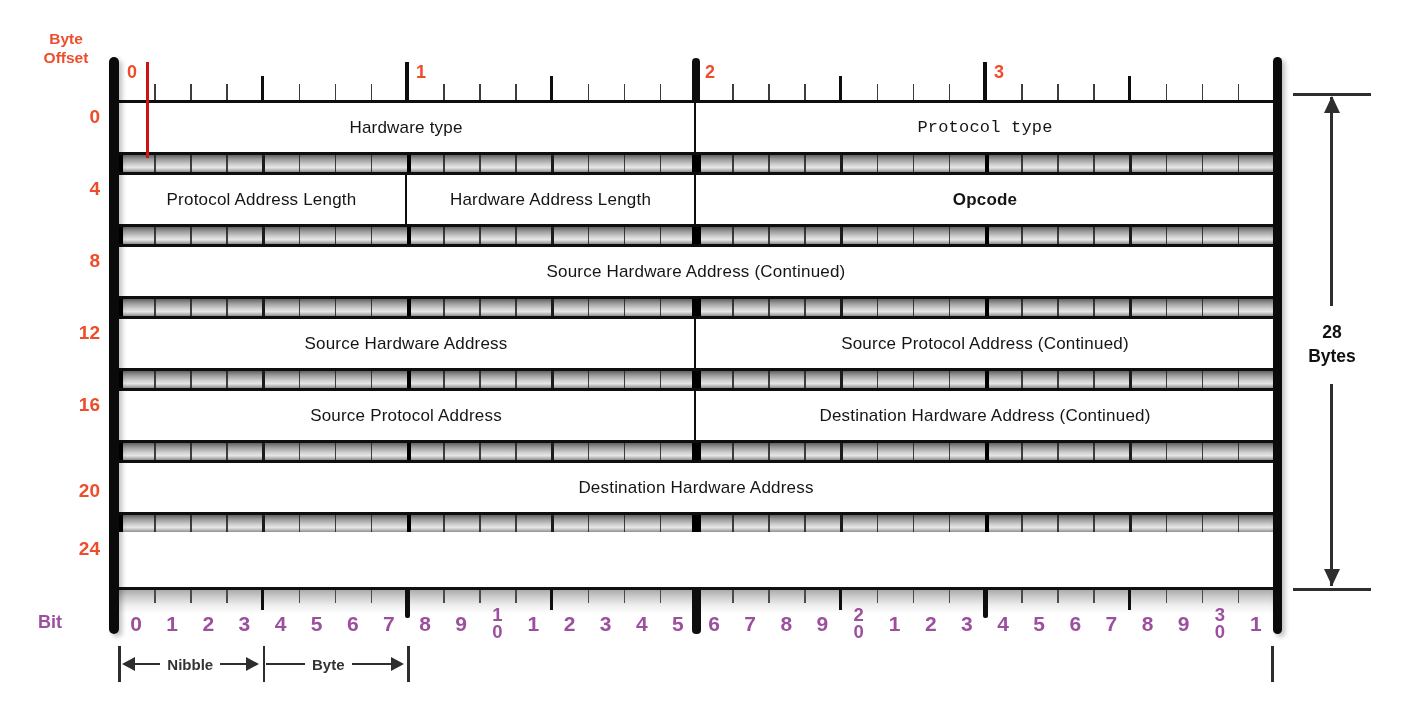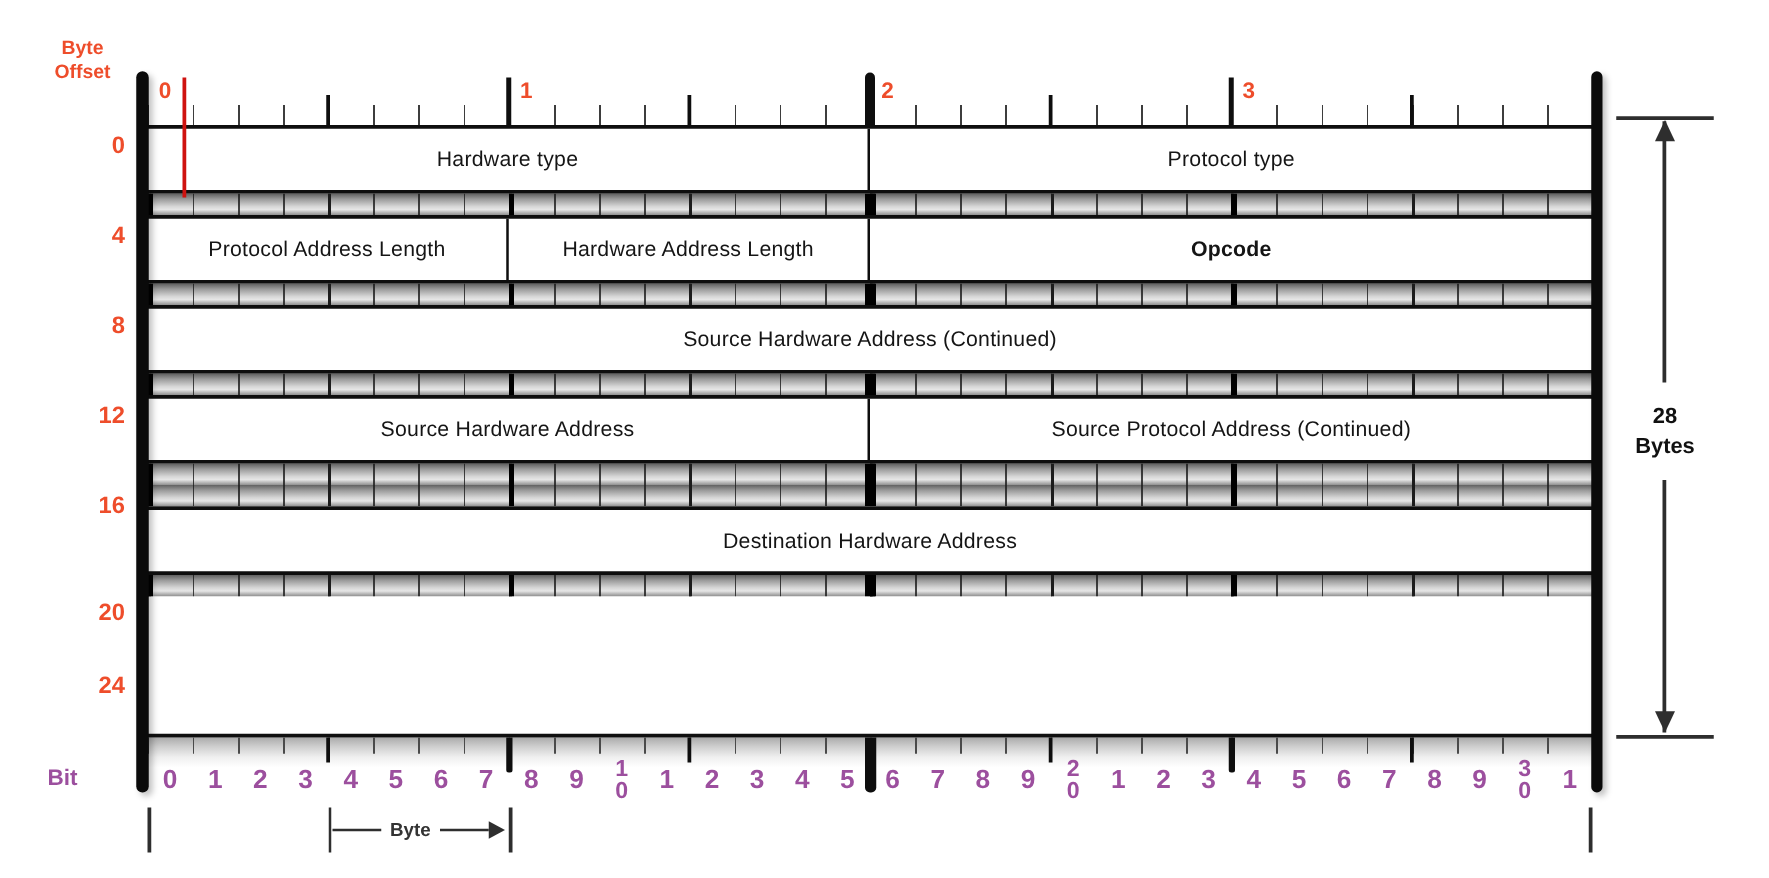--- a/index.html
+++ b/index.html
@@ -116,21 +116,21 @@
       <div class="offset-num" style="top: 294px;">16</div>
       <div class="offset-num" style="top: 380px;">20</div>
       <div class="offset-num" style="top: 438px;">24</div>
     </div>
 
   <div id="rows">
       <div class="field-row">
         <div class="field-cell" style="width: 578px;">
           <span>Hardware type</span>
         </div>
-        <div class="field-cell" style="width: 578px;">
+        <div class="field-cell" style="width: 578px; font-family: Liberation Mono, monospace;">
           <span>Protocol type</span>
         </div>
       </div>
       <div class="sep-row"></div>
       <div class="field-row">
         <div class="field-cell" style="width: 289px;">
           <span>Protocol Address Length</span>
         </div>
         <div class="field-cell" style="width: 289px;">
           <span>Hardware Address Length</span>
@@ -148,20 +148,28 @@
       <div class="sep-row"></div>
       <div class="field-row">
         <div class="field-cell" style="width: 578px;">
           <span>Source Hardware Address</span>
         </div>
         <div class="field-cell" style="width: 578px;">
           <span>Source Protocol Address (Continued)</span>
         </div>
       </div>
       <div class="sep-row"></div>
+      <div class="field-row">
+        <div class="field-cell" style="width: 578px;">
+          <span>Source Protocol Address</span>
+        </div>
+        <div class="field-cell" style="width: 578px;">
+          <span>Destination Hardware Address (Continued)</span>
+        </div>
+      </div>
       <div class="sep-row"></div>
       <div class="field-row">
         <div class="field-cell" style="width: 1156px;">
           <span>Destination Hardware Address</span>
         </div>
       </div>
       <div class="sep-row"></div>
     </div>
 
   <div id="marker"></div>
@@ -224,20 +232,27 @@
         <span class="stk">0</span>
       </div>
       <div class="bit-cell">1</div>
     </div>
 
   <div id="spans">
       <div class="span-bar" style="left: 0px;"></div>
       <div class="span-bar" style="left: 144.5px;"></div>
       <div class="span-bar" style="left: 289px;"></div>
       <div class="span-bar" style="left: 1153.4px;"></div>
+      <div class="span-seg" style="left: 3.5px; width: 137.5px;">
+        <div class="tri tri-left"></div>
+        <div class="span-line"></div>
+        <span class="span-txt">Nibble</span>
+        <div class="span-line"></div>
+        <div class="tri tri-right"></div>
+      </div>
       <div class="span-seg" style="left: 148px; width: 137.5px;">
         <div class="span-line"></div>
         <span class="span-txt">Byte</span>
         <div class="span-line"></div>
         <div class="tri tri-right"></div>
       </div>
     </div>
 
   <div id="size-arrow">
     <div class="hcap" style="top:0"></div>

